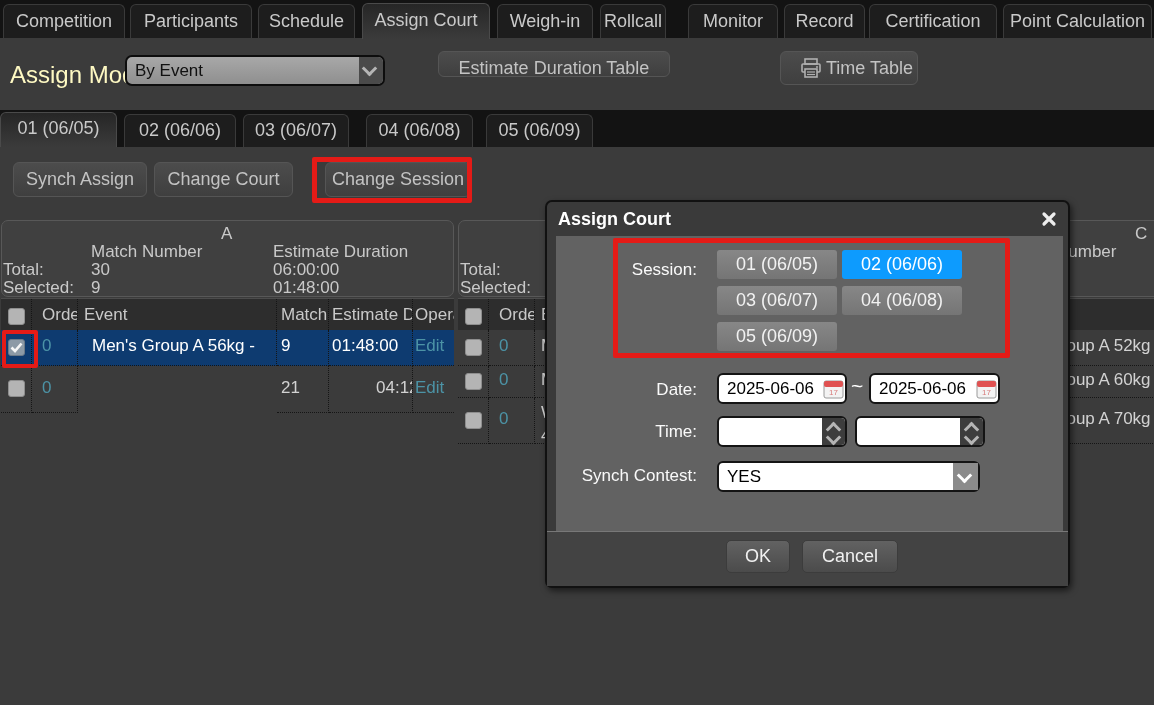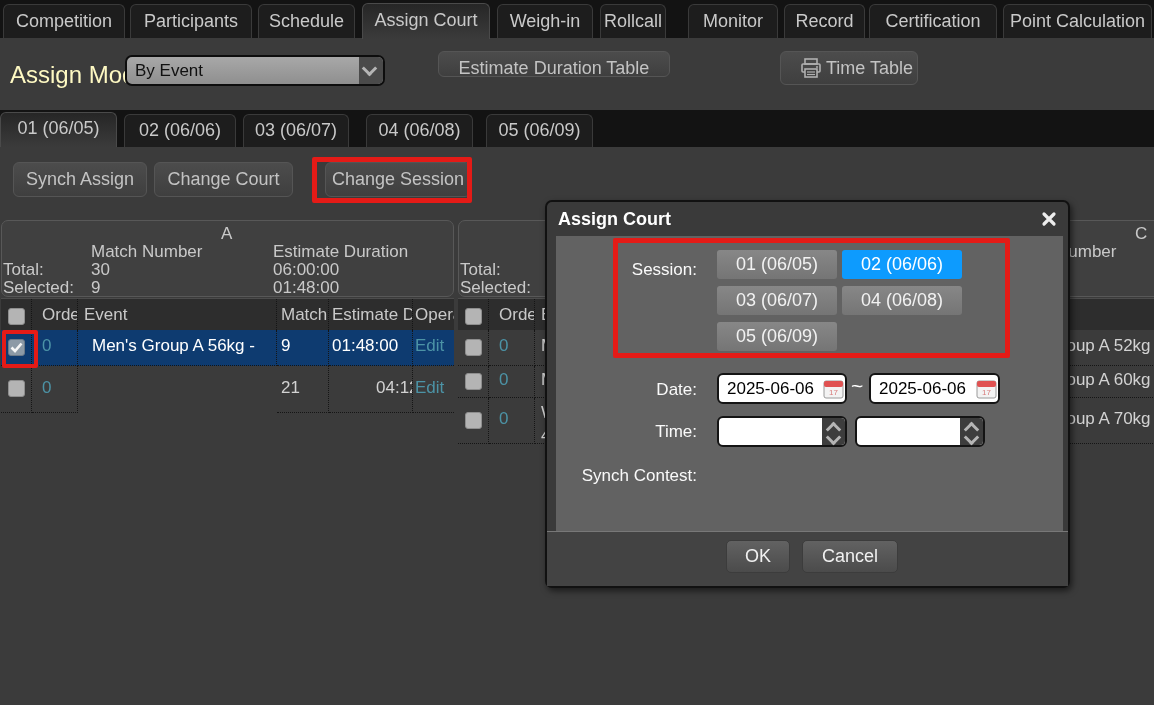--- a/index.html
+++ b/index.html
@@ -378,16 +378,22 @@
     </div>
   </div>
   <div class="minput" style="left:308px;top:214px;width:130px;">
     <div style="position:absolute;right:0;top:0;bottom:0;width:23px;background:#3d3d3d;border-radius:0 4px 4px 0;">
       <div class="chev" style="left:6px;top:6px;transform:rotate(-135deg);"></div>
       <div class="chev" style="left:6px;top:14px;"></div>
     </div>
   </div>
 
   <div class="mlbl" style="right:371px;top:264px;width:200px;">Synch Contest:</div>
+  <div class="minput" style="left:170px;top:259px;width:263px;">
+    <span style="position:absolute;left:8px;top:4px;">YES</span>
+    <div style="position:absolute;right:0;top:0;bottom:0;width:25px;background:#8b8b8b;">
+      <div class="chev" style="left:6px;top:7px;border-color:#fff;"></div>
+    </div>
+  </div>
 
   <div class="mbtn" style="left:179px;top:338px;width:64px;height:33px;line-height:31px;">OK</div>
   <div class="mbtn" style="left:255px;top:338px;width:96px;height:33px;line-height:31px;">Cancel</div>
 </div>
 
 </body></html>

